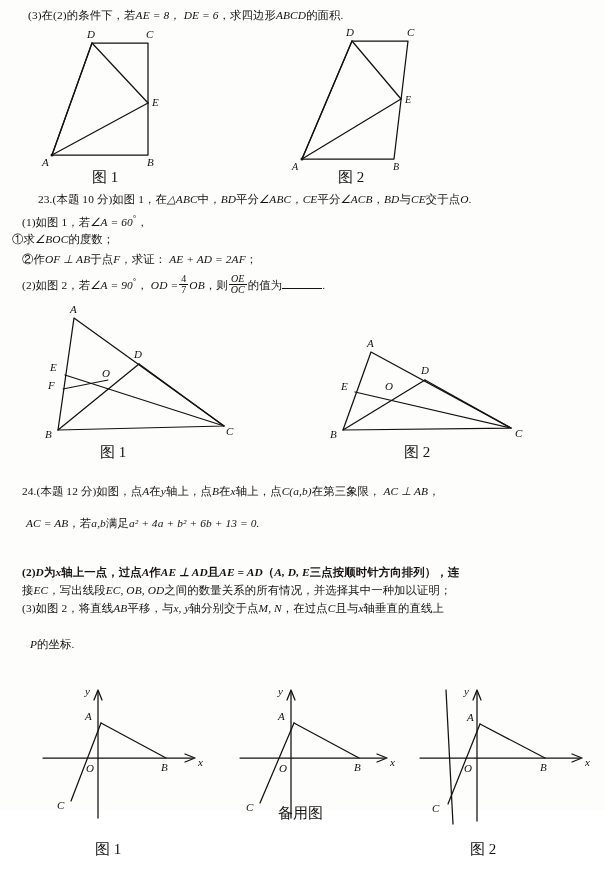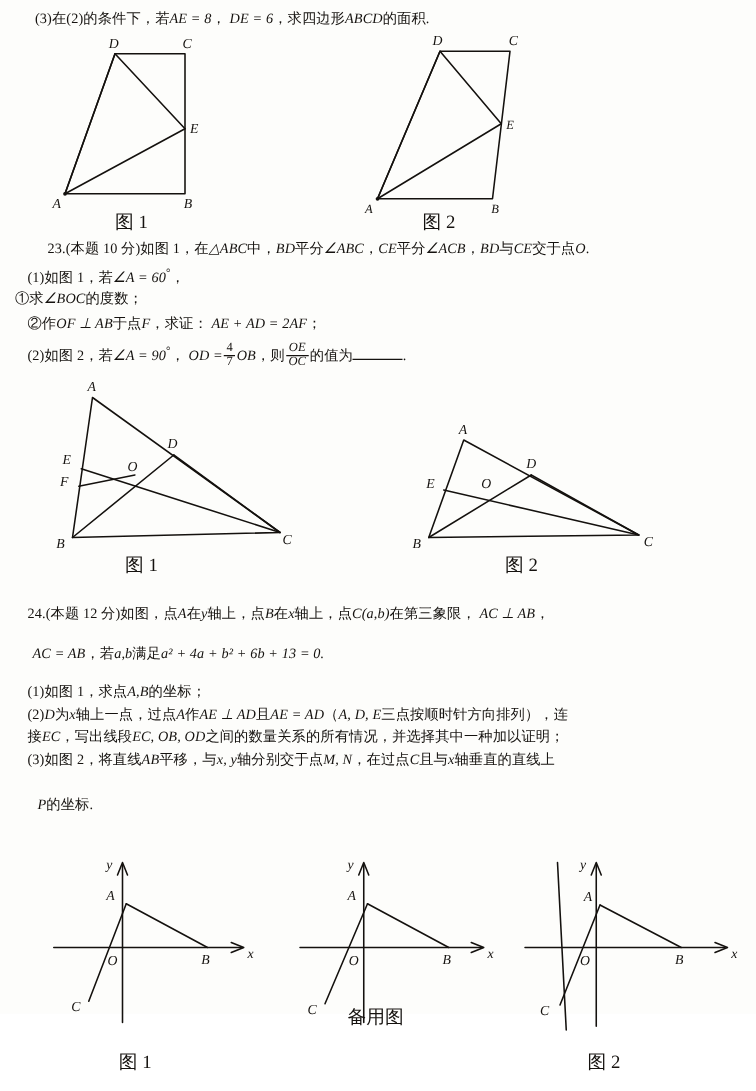--- a/index.html
+++ b/index.html
@@ -179,25 +179,22 @@
   <div class="caption" style="left:404px; top:443px;">图 2</div>
 
   <div class="txt" style="left:22px; top:484px;">
     <span>24.(本题 12 分)如图，点</span><span class="it">A</span><span>在</span><span class="it">y</span><span>轴上，点</span><span class="it">B</span><span>在</span><span class="it">x</span><span>轴上，点</span><span class="it">C(a,b)</span><span>在第三象限，</span>&nbsp;<span class="it">AC ⊥ AB</span><span>，</span>
   </div>
 
   <div class="txt" style="left:26px; top:516px;">
     <span class="it">AC = AB</span><span>，若</span><span class="it">a,b</span><span>满足</span><span class="it">a² + 4a + b² + 6b + 13 = 0.</span>
   </div>
 
-  <div class="txt" style="left:22px; top:547px;">
-    <span>(1)如图 1，求点</span><span class="it">A,B</span><span>的坐标；</span>
-  </div>
-
-  <div class="txt" style="left:22px; top:565px;">
+
+  <div class="txt" style="left:22px; top:565px;font-weight:bold;">
     <span>(2)</span><span class="it">D</span><span>为</span><span class="it">x</span><span>轴上一点，过点</span><span class="it">A</span><span>作</span><span class="it">AE ⊥ AD</span><span>且</span><span class="it">AE = AD</span><span>（</span><span class="it">A, D, E</span><span>三点按顺时针方向排列），连</span>
   </div>
 
   <div class="txt" style="left:22px; top:583px;">
     <span>接</span><span class="it">EC</span><span>，写出线段</span><span class="it">EC, OB, OD</span><span>之间的数量关系的所有情况，并选择其中一种加以证明；</span>
   </div>
 
   <div class="txt" style="left:22px; top:601px;text-align:center;">
     <span>(3)如图 2，将直线</span><span class="it">AB</span><span>平移，与</span><span class="it">x, y</span><span>轴分别交于点</span><span class="it">M, N</span><span>，在过点</span><span class="it">C</span><span>且与</span><span class="it">x</span><span>轴垂直的直线上</span>
   </div>

